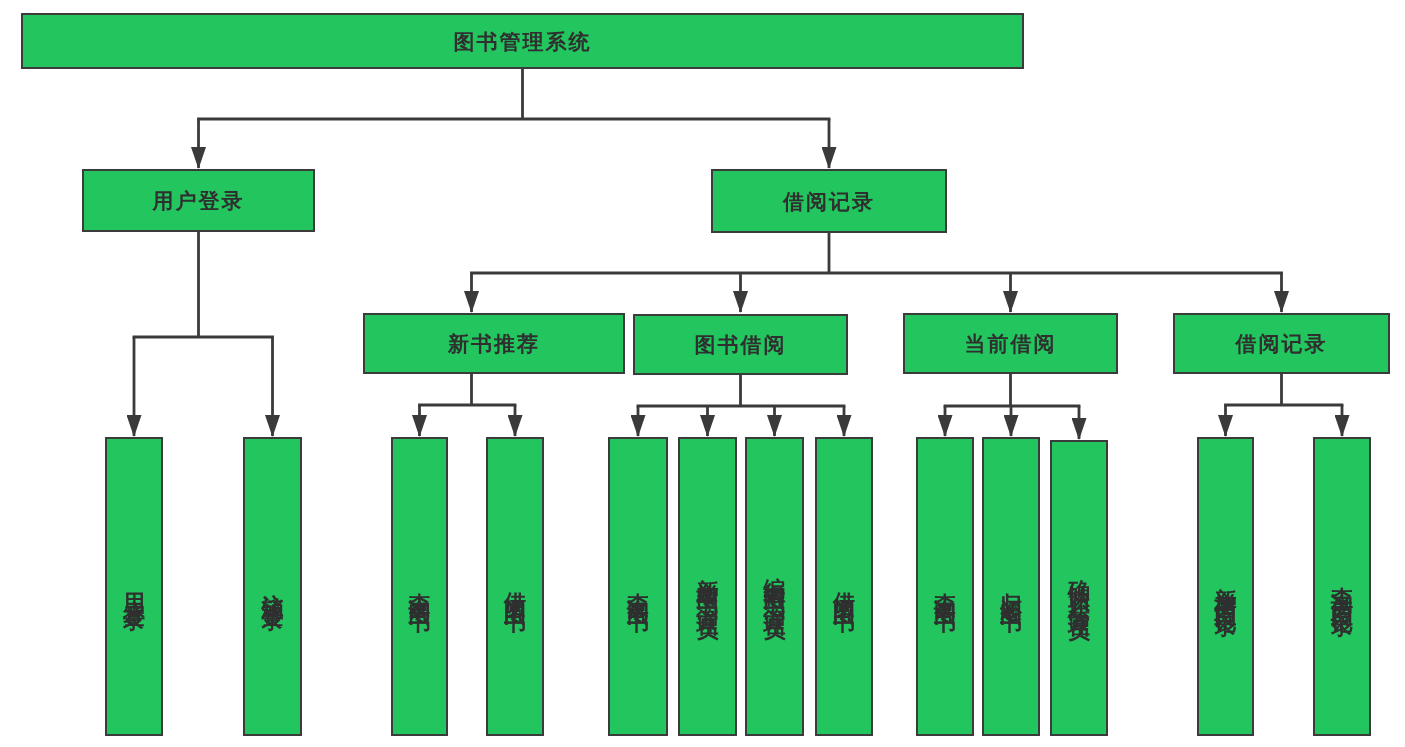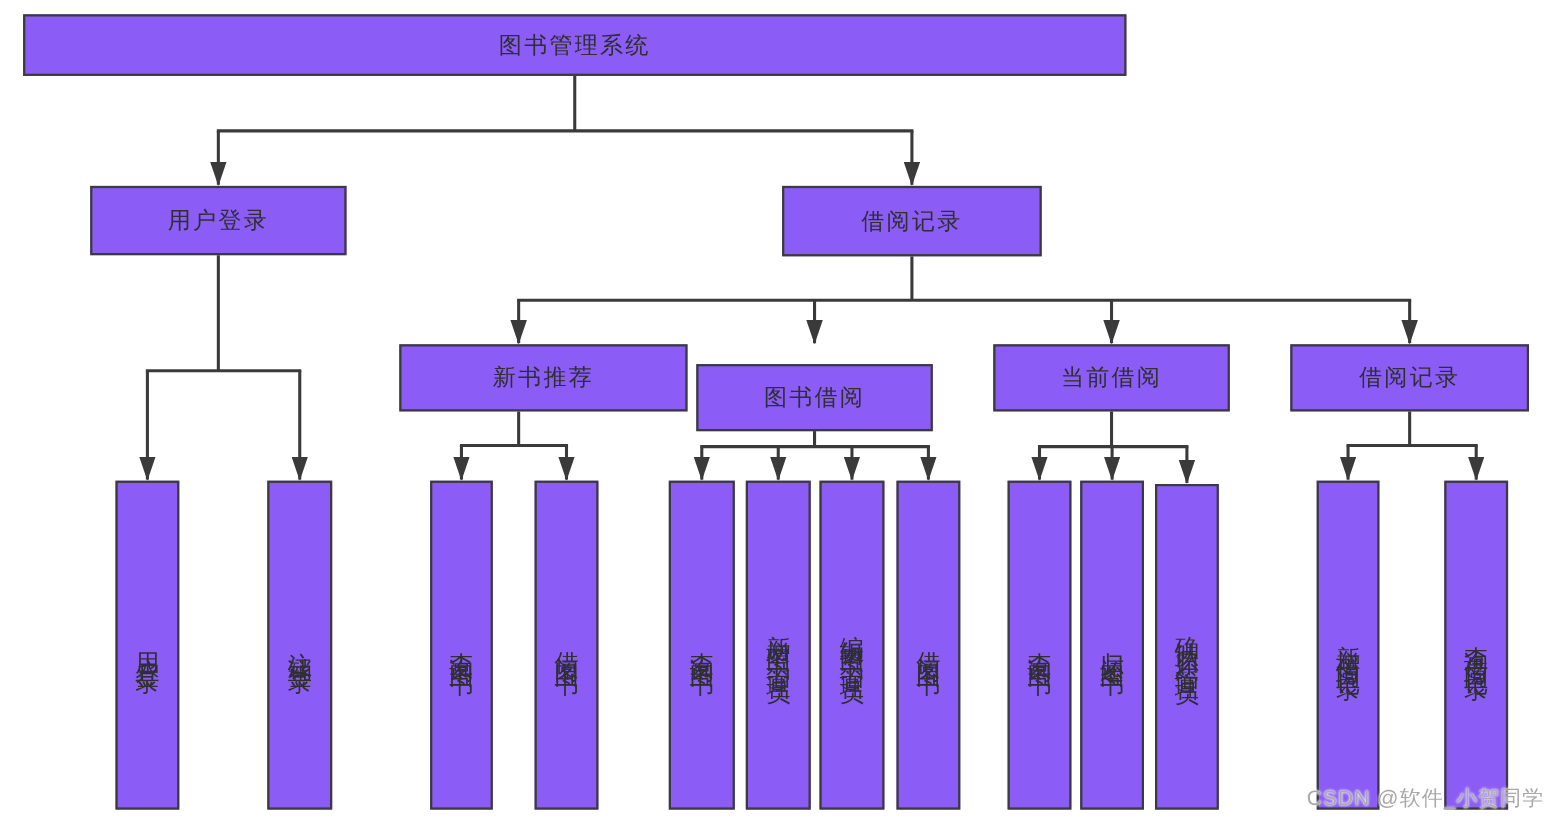--- a/index.html
+++ b/index.html
@@ -18,26 +18,27 @@
   .wires {
     position: absolute;
     left: 0;
     top: 0;
     z-index: 1;
   }
   .box {
     position: absolute;
     box-sizing: border-box;
     border: 2.5px solid #3b3b3b;
-    background: #8b5cf6;
+    background: #22c55e;
     display: flex;
     align-items: center;
     justify-content: center;
     color: #2f2f2f;
     z-index: 2;
+    font-weight: bold;
   }
   .box.h .lbl {
     font-size: 21px;
     letter-spacing: 2px;
     line-height: 1;
     white-space: nowrap;
   }
   .box.v .lbl {
     writing-mode: vertical-rl;
     text-orientation: mixed;
@@ -119,21 +120,21 @@
   <div class="box h" style="left:82px;top:169px;width:233px;height:63px">
     <span class="lbl">用户登录</span>
   </div>
   <div class="box h" style="left:711px;top:169px;width:236px;height:64px">
     <span class="lbl">借阅记录</span>
   </div>
 
   <div class="box h" style="left:363px;top:313px;width:262px;height:61px">
     <span class="lbl">新书推荐</span>
   </div>
-  <div class="box h" style="left:633px;top:331px;width:215px;height:61px">
+  <div class="box h" style="left:633px;top:314px;width:215px;height:61px">
     <span class="lbl">图书借阅</span>
   </div>
   <div class="box h" style="left:903px;top:313px;width:215px;height:61px">
     <span class="lbl">当前借阅</span>
   </div>
   <div class="box h" style="left:1173px;top:313px;width:217px;height:61px">
     <span class="lbl">借阅记录</span>
   </div>
 
   <div class="box v" style="left:105px;top:437px;width:58px;height:299px">
@@ -173,15 +174,14 @@
     <span class="lbl">确认归还（管理员）</span>
   </div>
 
   <div class="box v" style="left:1197px;top:437px;width:57px;height:299px">
     <span class="lbl">新增借阅记录</span>
   </div>
   <div class="box v" style="left:1313px;top:437px;width:58px;height:299px">
     <span class="lbl">查询借阅记录</span>
   </div>
 
-  <div class="watermark">CSDN @软件_小贺同学</div>
 
 </div>
 
 </body></html>

